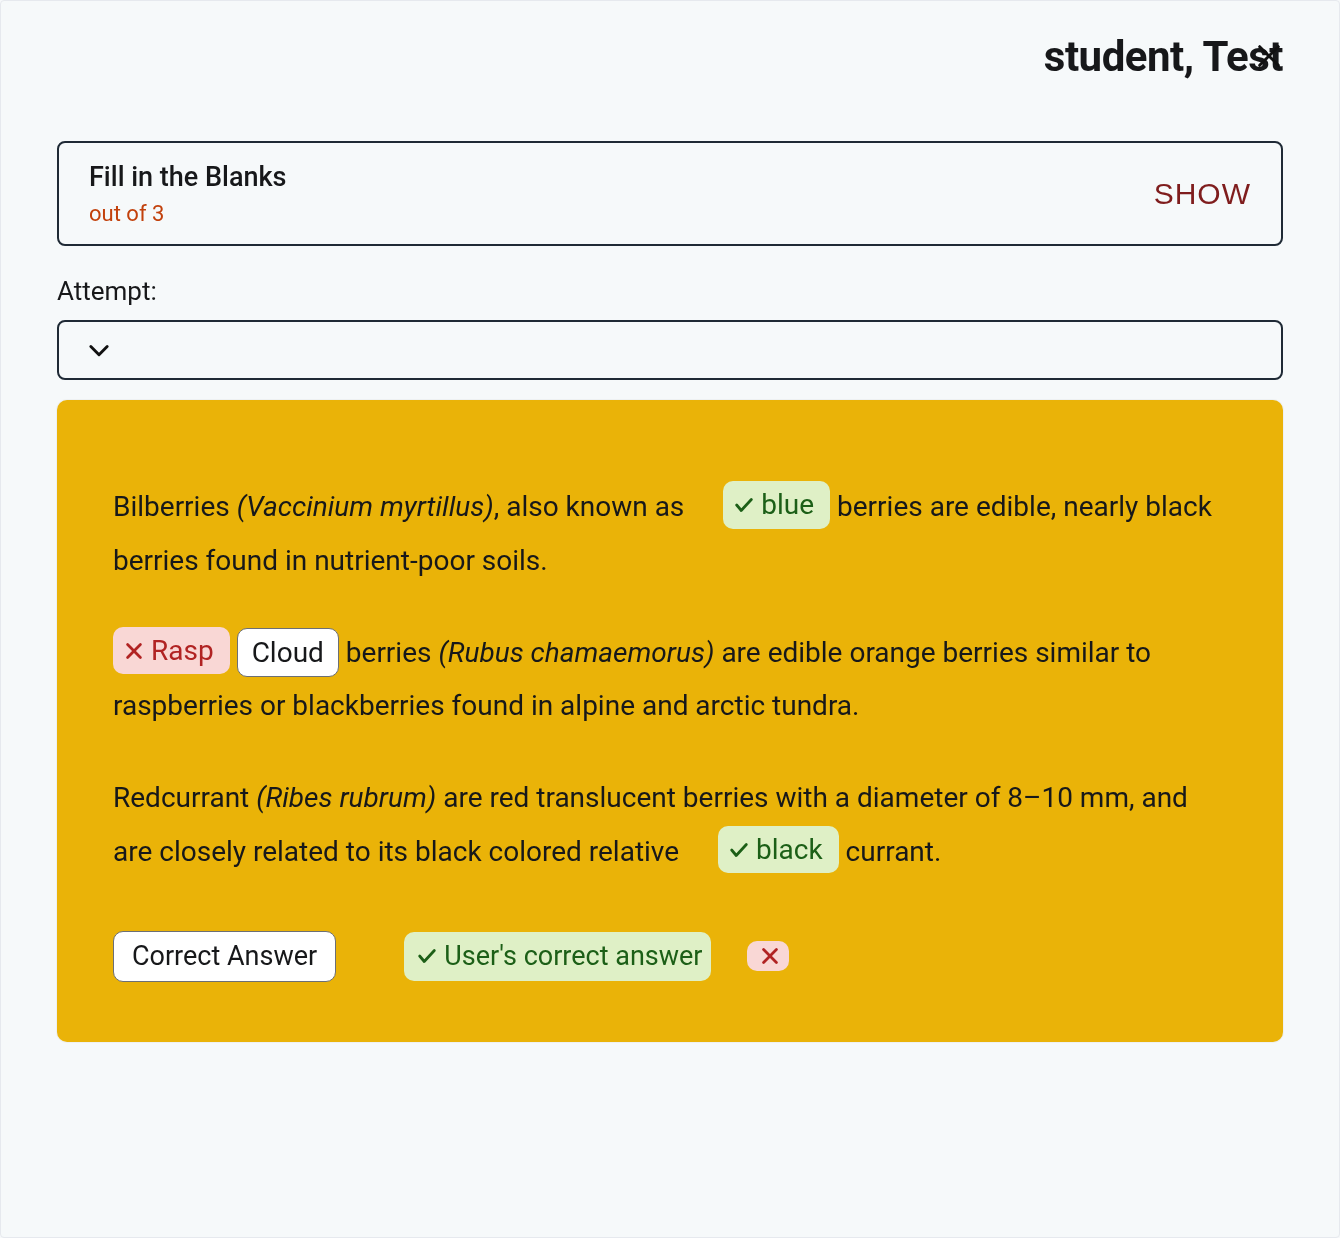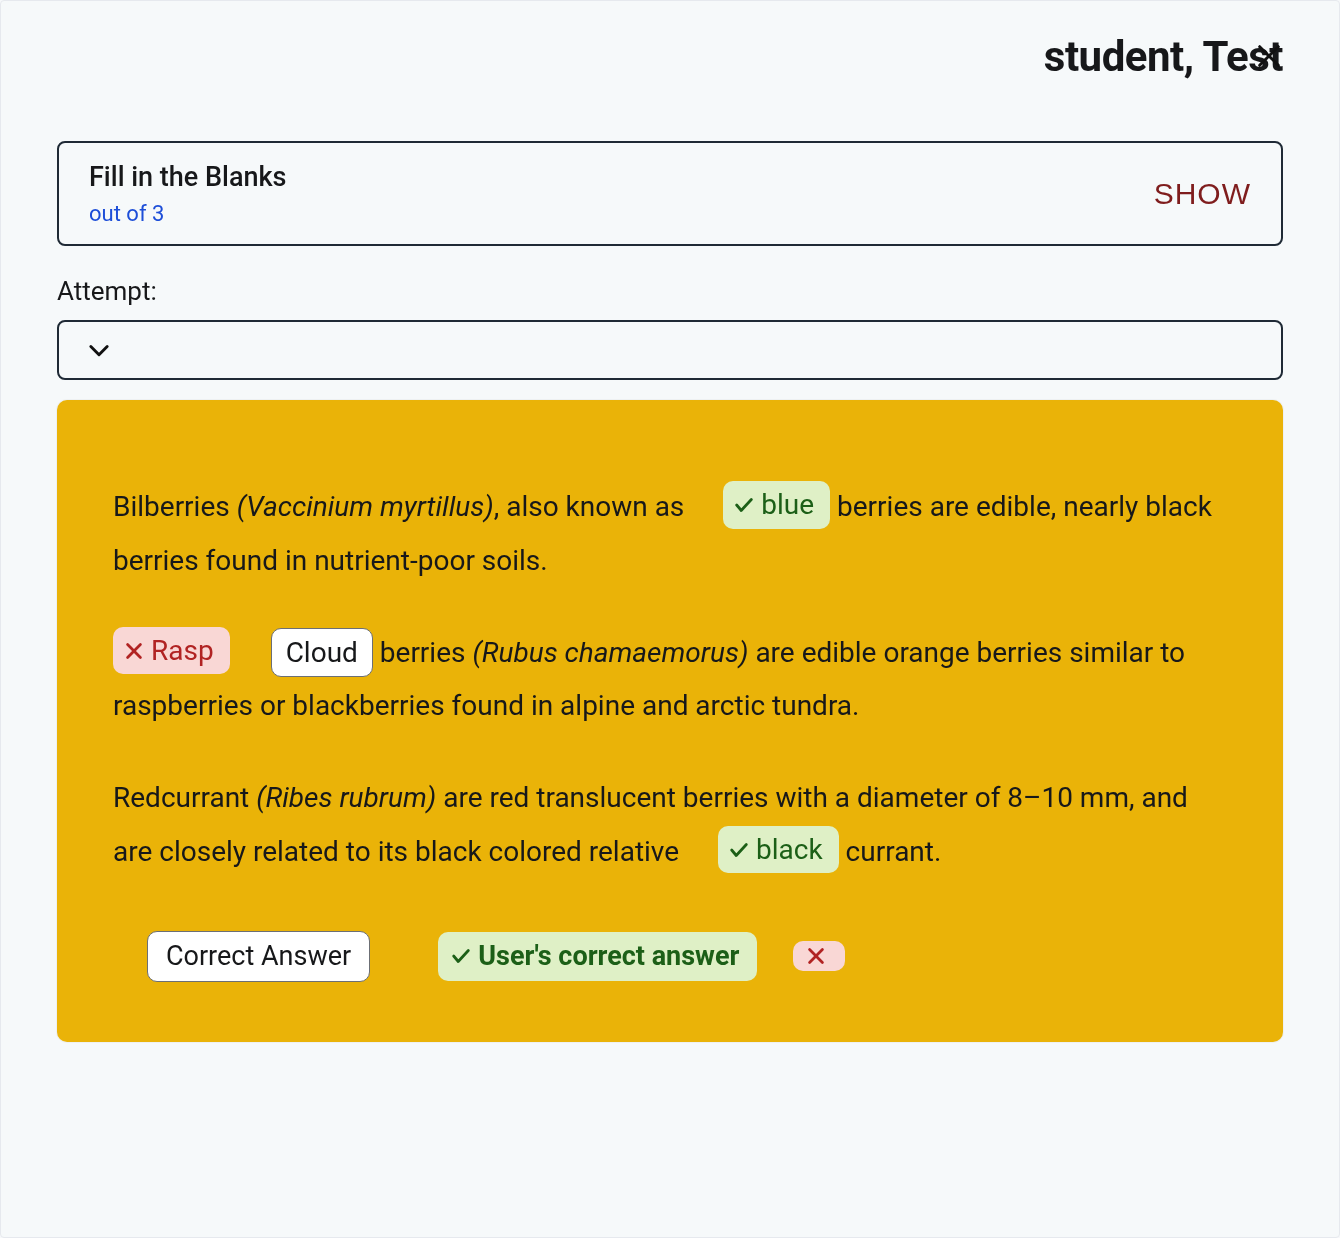--- a/index.html
+++ b/index.html
@@ -50,21 +50,21 @@
       border-radius: 8px;
       display: flex;
       justify-content: space-between;
       align-items: center;
       padding: 18px 30px;
       background: #f6f9fa;
       margin-top: 40px;
     }
     .qb-left { display: flex; flex-direction: column; gap: 8px; }
     .qb-title { font-size: 27px; font-weight: 500; }
-    .qb-sub { font-size: 22px; color: #1d4ed8; }
+    .qb-sub { font-size: 22px; color: #c2410c; }
     .show-link {
       font-size: 30px;
       font-weight: 500;
       letter-spacing: 1px;
       background: none;
       border: none;
       cursor: pointer;
       color: #7f1d1d;
     }
     .attempt-label {
@@ -102,34 +102,34 @@
       align-items: center;
       gap: 6px;
       border-radius: 10px;
       padding: 2px 16px 2px 10px;
       font-size: 28px;
       vertical-align: baseline;
       line-height: 1.55;
     }
     .pill.correct { background: #dff0c6; color: #1c5f17; margin-left: 32px; }
     .pill.incorrect { background: #f9d7d5; color: #b12323; }
-    .pill.neutral { background: #fff; border: 1.5px solid #6c6f75; color: #17181a; padding: 2px 14px; margin-left: 34px; }
+    .pill.neutral { background: #fff; border: 1.5px solid #6c6f75; color: #17181a; padding: 2px 14px; }
     .pill svg { width: 22px; height: 22px; }
     .pill.correct svg { stroke: #1c5f17; }
     .pill.incorrect svg { stroke: #b12323; }
     .legend {
       display: flex;
       gap: 36px;
       margin-top: 52px;
       flex-wrap: wrap;
       align-items: center;
     }
     .legend .pill { font-size: 27px; }
     .legend .pill.neutral { padding: 4px 18px; }
-    .legend .pill.correct, .legend .pill.incorrect { padding: 4px 18px 4px 12px; font-weight: bold; }
+    .legend .pill.correct, .legend .pill.incorrect { padding: 4px 8px 4px 12px; }
   </style>
 </head>
 <body>
 
 <div class="page">
   <div class="header">
     <div class="page-title">student, Test</div>
     <button class="close-btn">
       <svg viewBox="0 0 24 24" fill="none" stroke-width="2.5" stroke-linecap="round">
         <line x1="4" y1="4" x2="20" y2="20"></line>

